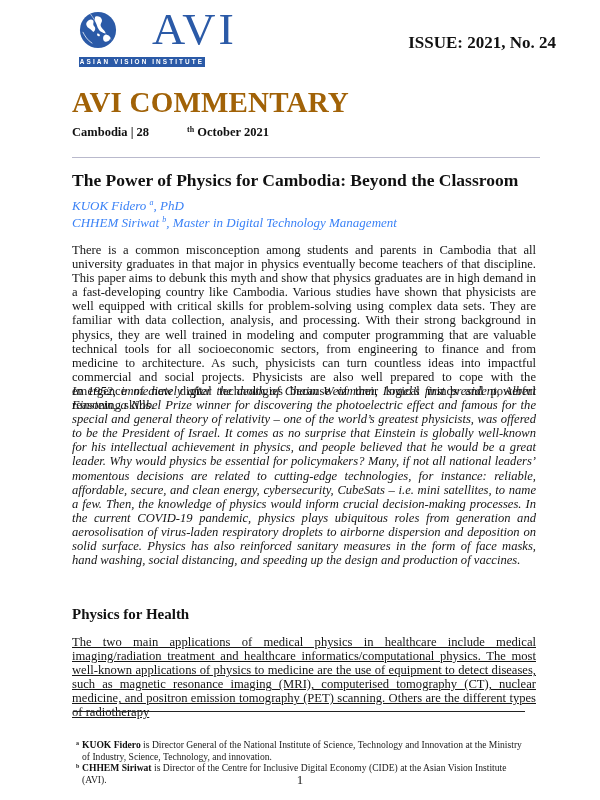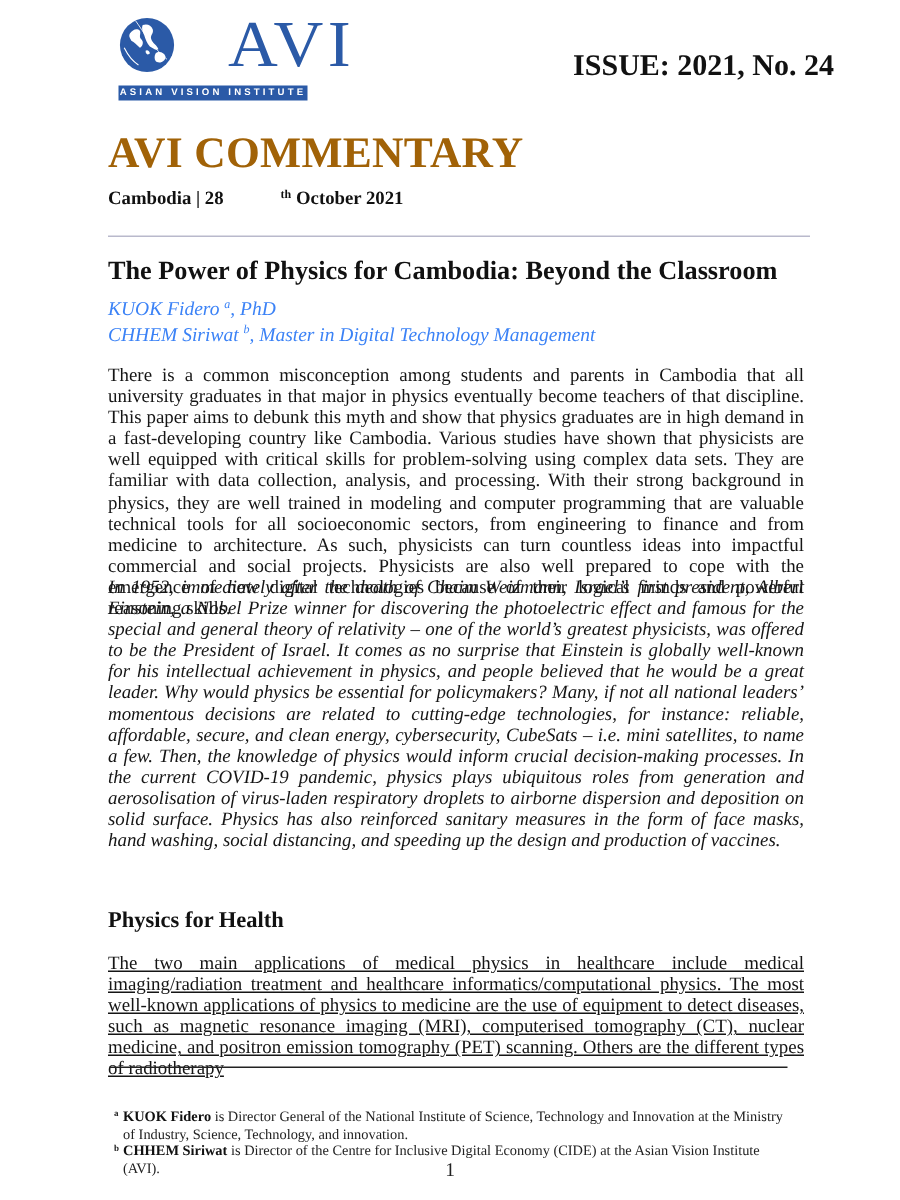--- a/index.html
+++ b/index.html
@@ -60,21 +60,21 @@
       line-height: 10px;
       text-align: center;
       width: 126px;
       white-space: nowrap;
     }
     .issue {
       position: absolute;
       right: 44px;
       top: 33px;
       font-weight: bold;
-      font-size: 20px;
+      font-size: 17px;
       color: #111;
     }
     .doc-title {
       position: absolute;
       left: 72px;
       top: 86px;
       font-size: 29px;
       font-weight: bold;
       color: #a16207;
       letter-spacing: 0.2px;

